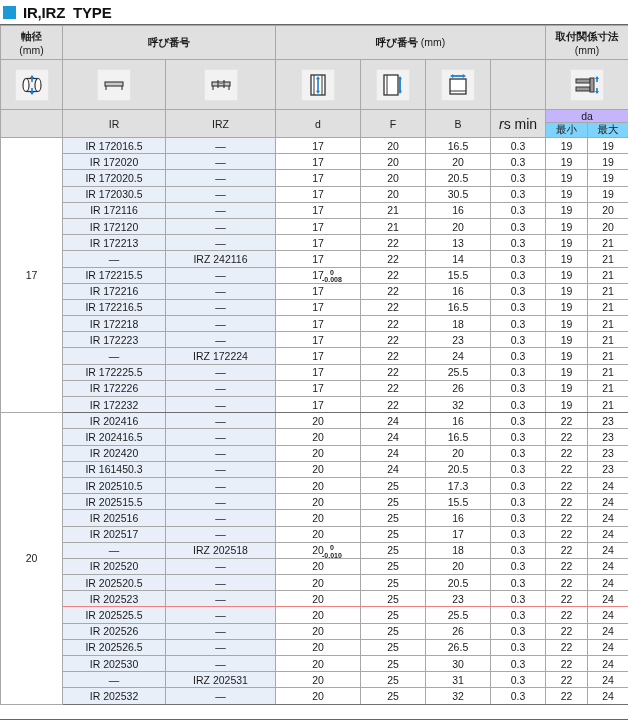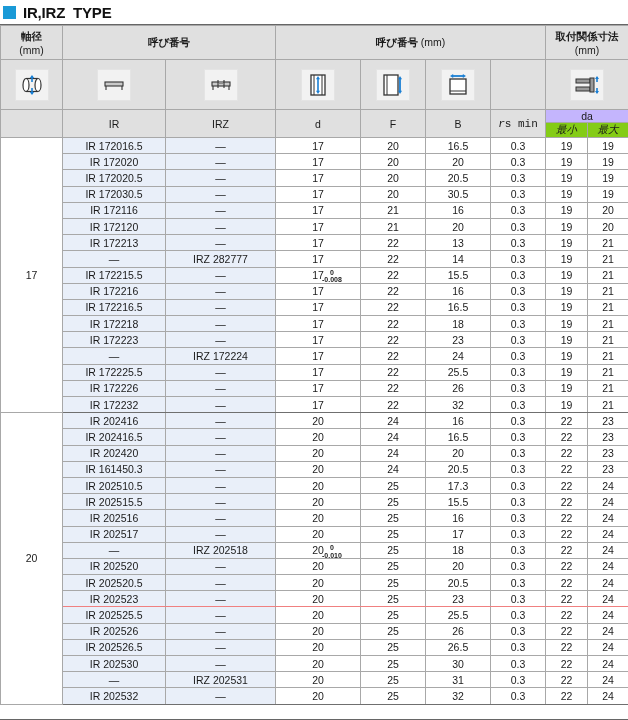--- a/index.html
+++ b/index.html
@@ -72,29 +72,28 @@
     font-size: 11px;
     margin-left: 40px;
   }
   .hdr-da {
     background: #c4b5fd;
     height: 13px;
     font-size: 10.5px;
     font-weight: bold;
   }
   .hdr-minmax {
-    background: #84cc16;
+    background: #7dd3fc;
     height: 14px;
     font-size: 9.5px;
     font-weight: bold;
-    font-style: italic;
   }
   .jp { font-weight: bold; }
   .unit { font-weight: normal; }
-  .rs-label { font-size: 11px; font-family: Liberation Mono, monospace; }
+  .rs-label { font-size: 14px; }
   .rs-label i { font-style: italic; }
 
   
   .chip {
     display: inline-flex;
     align-items: center;
     justify-content: center;
     width: 34px; height: 32px;
     background: #f2f2f2;
     border: 1px solid #e4e4e4;
@@ -352,21 +351,21 @@
           <td class="name dash">—</td>
           <td class="num d-cell col-sep-strong">17</td>
           <td class="num">22</td>
           <td class="num">13</td>
           <td class="num">0.3</td>
           <td class="num col-sep-strong">19</td>
           <td class="num">21</td>
         </tr>
         <tr>
           <td class="name dash">—</td>
-          <td class="name">IRZ 282777</td>
+          <td class="name">IRZ 242116</td>
           <td class="num d-cell col-sep-strong">17</td>
           <td class="num">22</td>
           <td class="num">14</td>
           <td class="num">0.3</td>
           <td class="num col-sep-strong">19</td>
           <td class="num">21</td>
         </tr>
         <tr>
           <td class="name">IR 172215.5</td>
           <td class="name dash">—</td>

